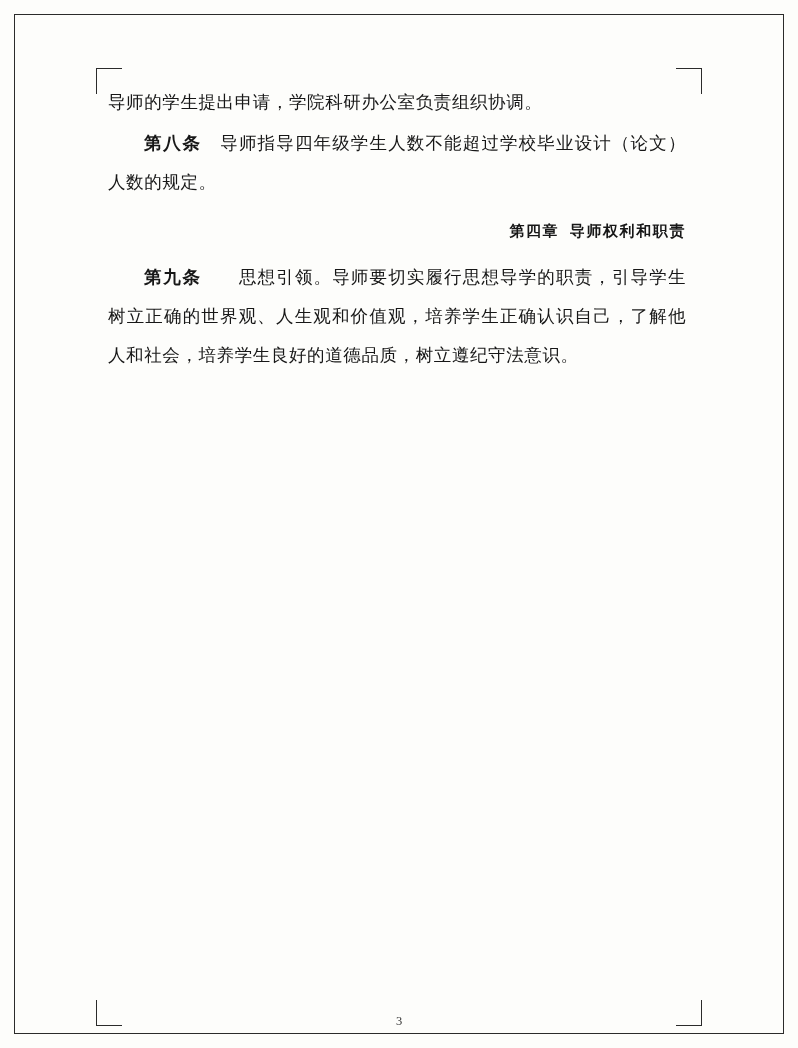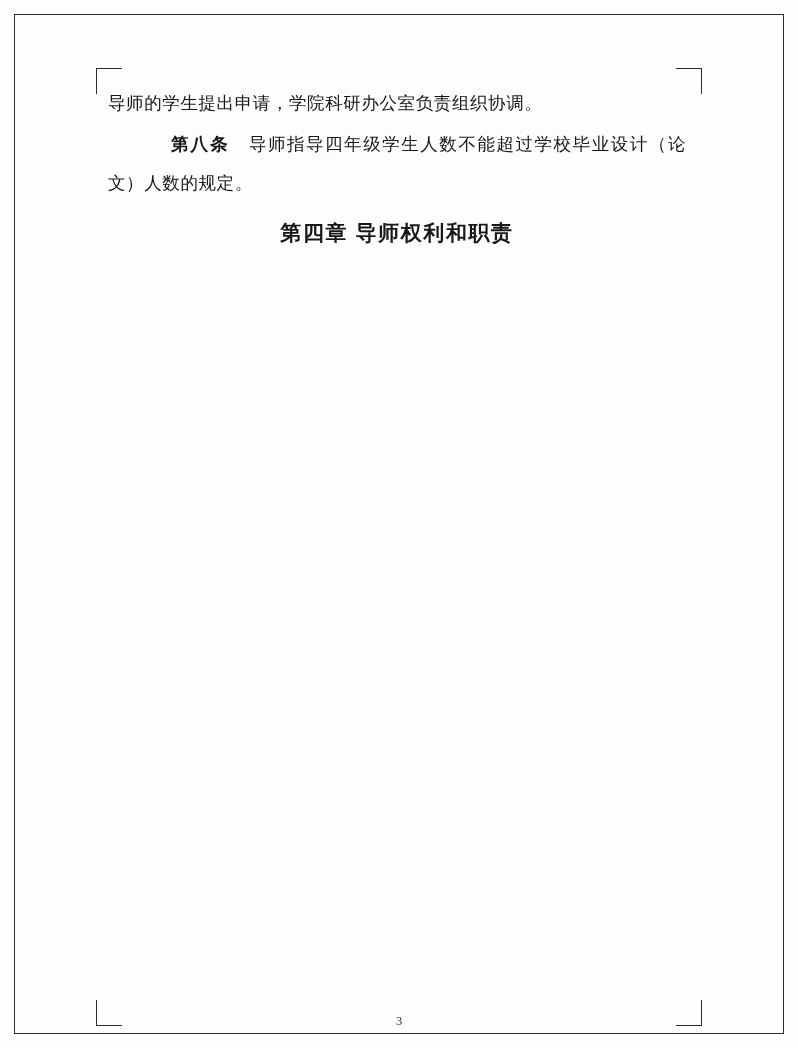--- a/index.html
+++ b/index.html
@@ -57,40 +57,39 @@
   .crop.br { left: 676px; top: 1000px; }
   .crop.br .h { right: 0; bottom: 0; }
   .crop.br .v { right: 0; bottom: 0; }
 
   .content {
     position: absolute;
     left: 108px;
     top: 84px;
     width: 578px;
     color: #171717;
-    font-family: Liberation Sans, sans-serif;
+    font-family: Liberation Mono, monospace;
   }
   p {
     margin: 0 0 2px 0;
     font-size: 17.5px;
     line-height: 39px;
     text-align: justify;
     text-justify: inter-ideograph;
     letter-spacing: 0.6px;
   }
   p.indent { text-indent: 2.05em; }
   .art {
     font-weight: bold;
     letter-spacing: 1.2px;
-    margin-left: 27px;
   }
   .chapter-title {
-    text-align: center;
+    text-align: right;
     font-weight: bold;
-    font-size: 21px;
+    font-size: 15px;
     line-height: 44px;
     letter-spacing: 1.6px;
     margin: 8px 0 4px 0;
   }
   .page-number {
     position: absolute;
     left: 0;
     right: 0;
     top: 1014px;
     text-align: center;
@@ -130,20 +129,23 @@
       <span class="para-run">导师的学生提出申请，学院科研办公室负责组织协调。</span>
     </p>
 
     <p class="indent">
       <span class="art">第八条</span>　<span class="para-run">导师指导四年级学生人数不能超过学校毕业设计（论文）人数的规定。</span>
     </p>
 
     <div class="chapter-title">第四章  导师权利和职责</div>
 
 
+    <p class="indent">
+      <span class="art">第九条</span>　　<span class="para-run">思想引领。导师要切实履行思想导学的职责，引导学生树立正确的世界观、人生观和价值观，培养学生正确认识自己，了解他人和社会，培养学生良好的道德品质，树立遵纪守法意识。</span>
+    </p>
 
 
 
   </div>
 
   <div class="page-number">3</div>
 
 </div>
 
 </body></html>

